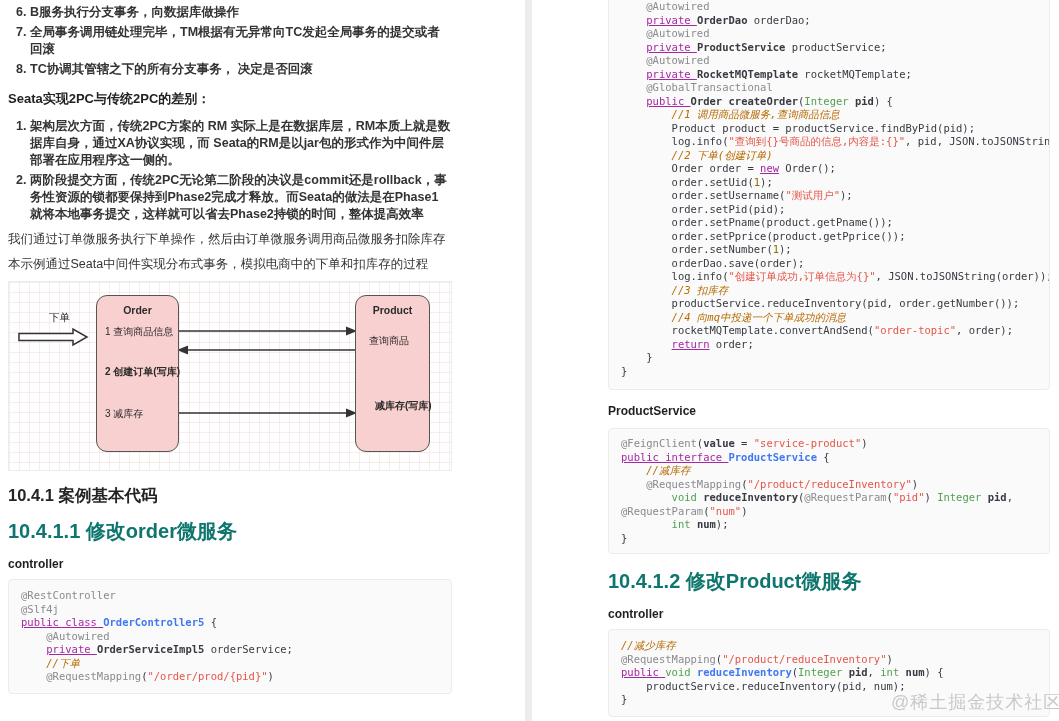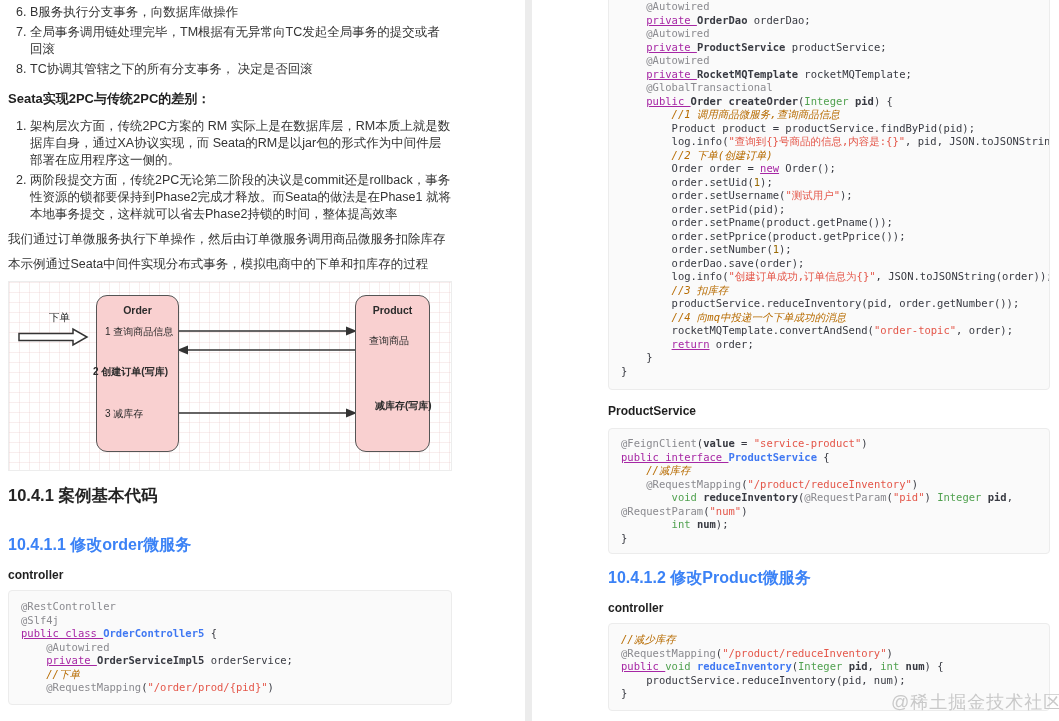--- a/index.html
+++ b/index.html
@@ -7,28 +7,28 @@
     width:1059px;height:721px;position:relative;overflow:hidden;
     background:#ffffff;
     font-family:"Liberation Sans","DejaVu Sans",sans-serif;
     color:#333;
   }
   .gutter{position:absolute;left:525px;top:0;width:7px;height:721px;background:#ececec;}
   .col-left{position:absolute;left:8px;top:0;width:444px;}
   .col-right{position:absolute;left:608px;top:0;width:442px;}
 
   ol{margin:0;padding-left:22px;font-size:12.5px;line-height:17px;color:#333;}
-  ol li{margin-bottom:3px;}
+  ol li{margin-bottom:3px;font-weight:bold;}
   .toplist{margin-top:4px;}
   .difflist{margin-top:10px;}
   .diff-heading{margin:12px 0 0 0;font-size:13px;font-weight:bold;color:#222;}
   h2.sec{margin:14px 0 0 0;font-size:21px;line-height:26px;color:#242424;
     border-bottom:1px solid #e7e7e7;padding-bottom:7px;}
   h3.sec{margin:14px 0 0 0;font-size:16.5px;color:#242424;}
-  h4.sec{margin:28px 0 0 0;font-size:16px;color:#3b82f6;}
+  h4.sec{margin:11px 0 0 0;font-size:20px;color:#0f766e;}
   p.body-p{margin:8px 0 0 0;font-size:12.5px;line-height:17px;}
   .code-label{margin:12px 0 0 0;font-size:12px;font-weight:bold;color:#1f1f1f;}
 
   pre.code{
     margin:8px 0 0 0;background:#fafafa;border:1px solid #ececec;border-radius:4px;
     padding:9px 12px;font-family:"DejaVu Sans Mono",monospace;
     font-size:10.5px;line-height:13.5px;color:#383a42;overflow:hidden;white-space:pre;
   }
   pre.code .cl{white-space:pre;min-height:13.5px;}
   .t-k{color:#a626a4;text-decoration:underline;}
@@ -86,21 +86,21 @@
       <line x1="346" y1="68" x2="178" y2="68" stroke="#333" stroke-width="1.5"></line>
       <polygon points="179,63.5 168,68 179,72.5" fill="#333"></polygon>
       <line x1="168" y1="131" x2="338" y2="131" stroke="#333" stroke-width="1.5"></line>
       <polygon points="337,126.5 348,131 337,135.5" fill="#333"></polygon>
     </svg>
     <div class="dlabel" style="left:40px;top:29px;">下单</div>
     <div class="dbox" style="left:87px;top:13px;width:81px;height:155px;">
       <div class="dtitle">Order</div>
     </div>
     <div class="ditem" style="left:96px;top:43px;">1 查询商品信息</div>
-    <div class="ditem bold" style="left:84px;top:83px;">2 创建订单(写库)</div>
+    <div class="ditem bold" style="left:96px;top:83px;">2 创建订单(写库)</div>
     <div class="ditem" style="left:96px;top:125px;">3 减库存</div>
     <div class="dbox" style="left:346px;top:13px;width:73px;height:155px;">
       <div class="dtitle">Product</div>
     </div>
     <div class="ditem" style="left:360px;top:52px;">查询商品</div>
     <div class="ditem bold" style="left:351px;top:117px;margin-left:15px;">减库存(写库)</div>
   </div>
 
   <h3 class="sec">10.4.1 案例基本代码</h3>
   <h4 class="sec">10.4.1.1 修改order微服务</h4>

